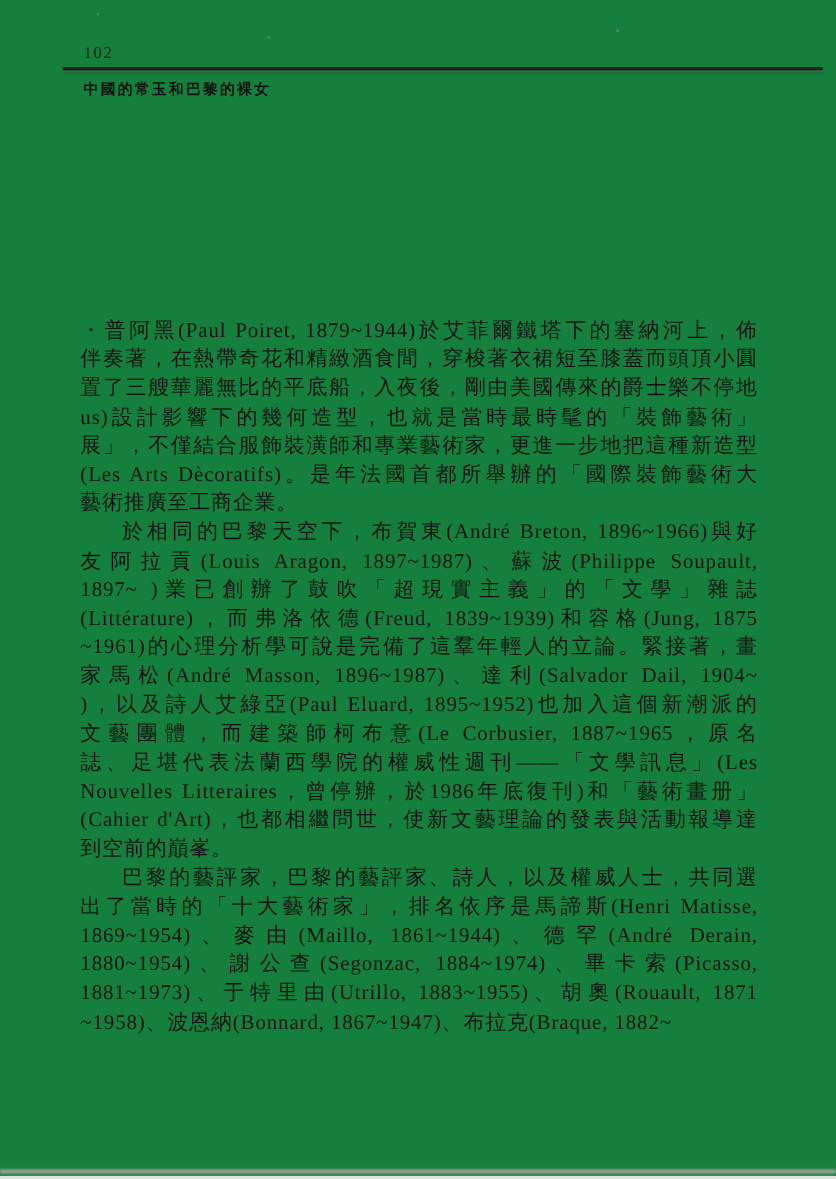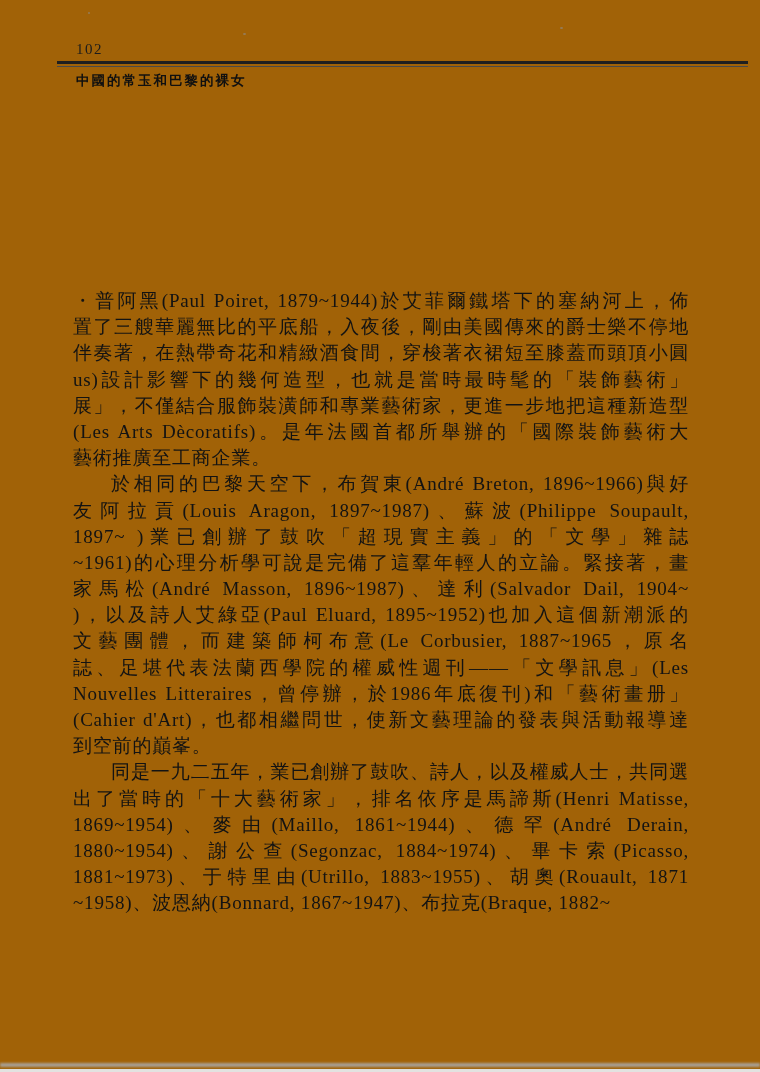--- a/index.html
+++ b/index.html
@@ -4,21 +4,21 @@
 <style>
   html, body {
     margin: 0;
     padding: 0;
     background: #ffffff;
   }
   .page {
     position: relative;
     width: 760px;
     height: 1072px;
-    background: #a16207;
+    background: #15803d;
     overflow: hidden;
     font-family: "Liberation Serif", "DejaVu Serif", serif;
     color: #151515;
   }
   
   .page-number {
     position: absolute;
     left: 76px;
     top: 41px;
     font-size: 15px;
@@ -110,38 +110,39 @@
 
 <div class="page">
 
   <div class="page-number">102</div>
   <div class="rule-thick"></div>
   <div class="rule-thin"></div>
   <div class="running-title">中國的常玉和巴黎的裸女</div>
 
   <div class="body-text">
     <div class="line">・普阿黑(Paul Poiret, 1879~1944)於艾菲爾鐵塔下的塞納河上，佈</div>
+    <div class="line">伴奏著，在熱帶奇花和精緻酒食間，穿梭著衣裙短至膝蓋而頭頂小圓</div>
     <div class="line">置了三艘華麗無比的平底船，入夜後，剛由美國傳來的爵士樂不停地</div>
-    <div class="line">伴奏著，在熱帶奇花和精緻酒食間，穿梭著衣裙短至膝蓋而頭頂小圓</div>
     <div class="line">us)設計影響下的幾何造型，也就是當時最時髦的「裝飾藝術」</div>
     <div class="line">展」，不僅結合服飾裝潢師和專業藝術家，更進一步地把這種新造型</div>
     <div class="line">(Les Arts Dècoratifs)。是年法國首都所舉辦的「國際裝飾藝術大</div>
     <div class="line para-end">藝術推廣至工商企業。</div>
     <div class="line indent">於相同的巴黎天空下，布賀東(André Breton, 1896~1966)與好</div>
     <div class="line">友阿拉貢(Louis Aragon, 1897~1987)、蘇波(Philippe Soupault,</div>
     <div class="line">1897~ )業已創辦了鼓吹「超現實主義」的「文學」雜誌</div>
+    <div class="line">(Littérature)，而弗洛依德(Freud, 1839~1939)和容格(Jung, 1875</div>
     <div class="line">~1961)的心理分析學可說是完備了這羣年輕人的立論。緊接著，畫</div>
     <div class="line">家馬松(André Masson, 1896~1987)、達利(Salvador Dail, 1904~</div>
     <div class="line">)，以及詩人艾綠亞(Paul Eluard, 1895~1952)也加入這個新潮派的</div>
     <div class="line">文藝團體，而建築師柯布意(Le Corbusier, 1887~1965，原名</div>
     <div class="line">誌、足堪代表法蘭西學院的權威性週刊——「文學訊息」(Les</div>
     <div class="line">Nouvelles Litteraires，曾停辦，於1986年底復刊)和「藝術畫册」</div>
     <div class="line">(Cahier d'Art)，也都相繼問世，使新文藝理論的發表與活動報導達</div>
     <div class="line para-end">到空前的巔峯。</div>
-    <div class="line indent">同是一九二五年，業已創辦了鼓吹、詩人，以及權威人士，共同選</div>
+    <div class="line indent">巴黎的藝評家，巴黎的藝評家、詩人，以及權威人士，共同選</div>
     <div class="line">出了當時的「十大藝術家」，排名依序是馬諦斯(Henri Matisse,</div>
     <div class="line">1869~1954)、麥由(Maillo, 1861~1944)、德罕(André Derain,</div>
     <div class="line">1880~1954)、謝公查(Segonzac, 1884~1974)、畢卡索(Picasso,</div>
     <div class="line">1881~1973)、于特里由(Utrillo, 1883~1955)、胡奧(Rouault, 1871</div>
     <div class="line para-end">~1958)、波恩納(Bonnard, 1867~1947)、布拉克(Braque, 1882~</div>
   </div>
 
   <div class="speck speck-1"></div>
   <div class="speck speck-2"></div>
   <div class="speck speck-3"></div>

